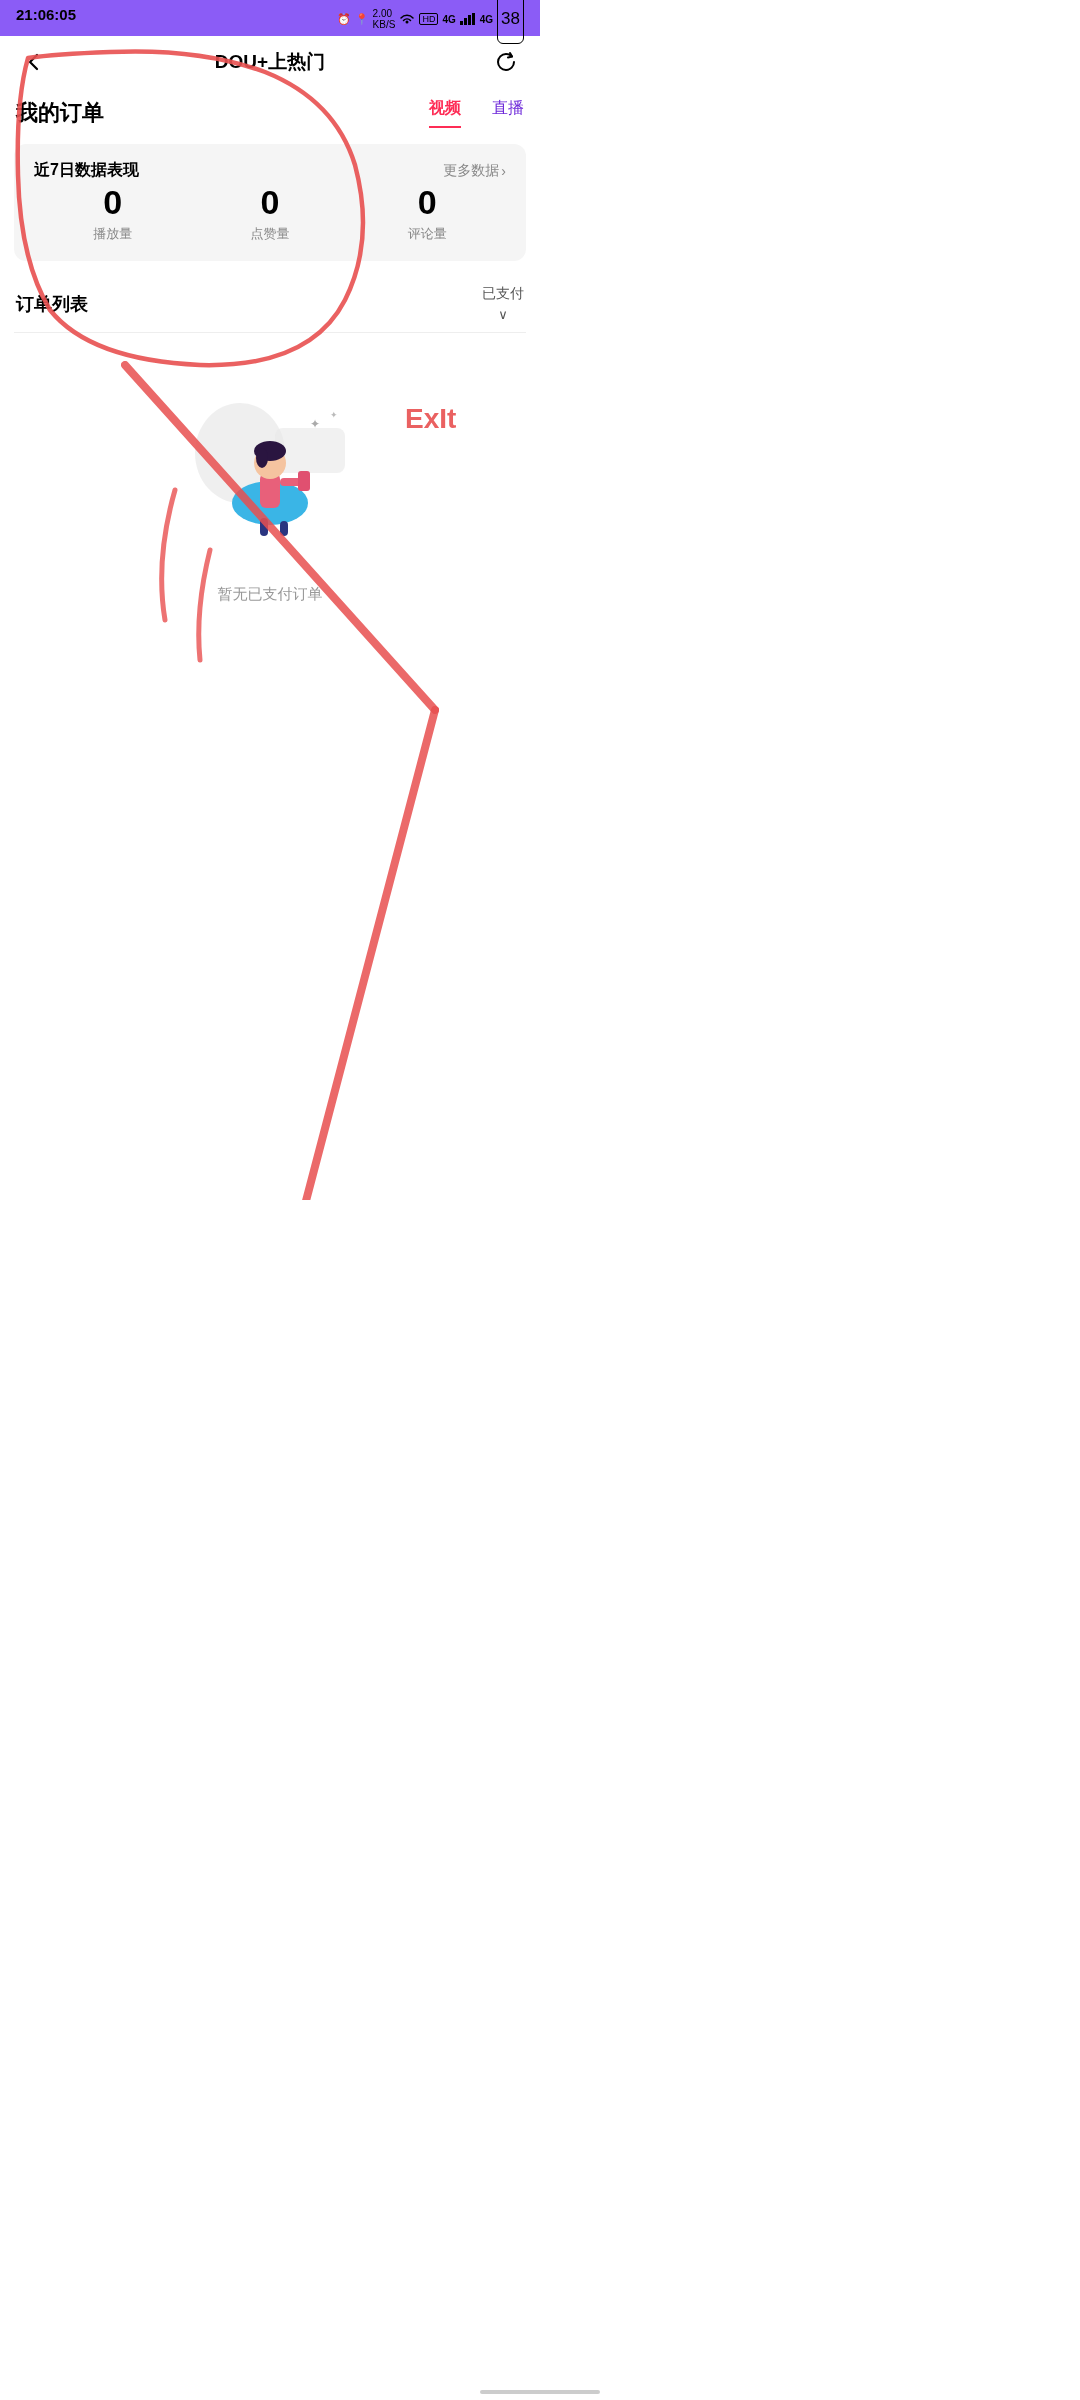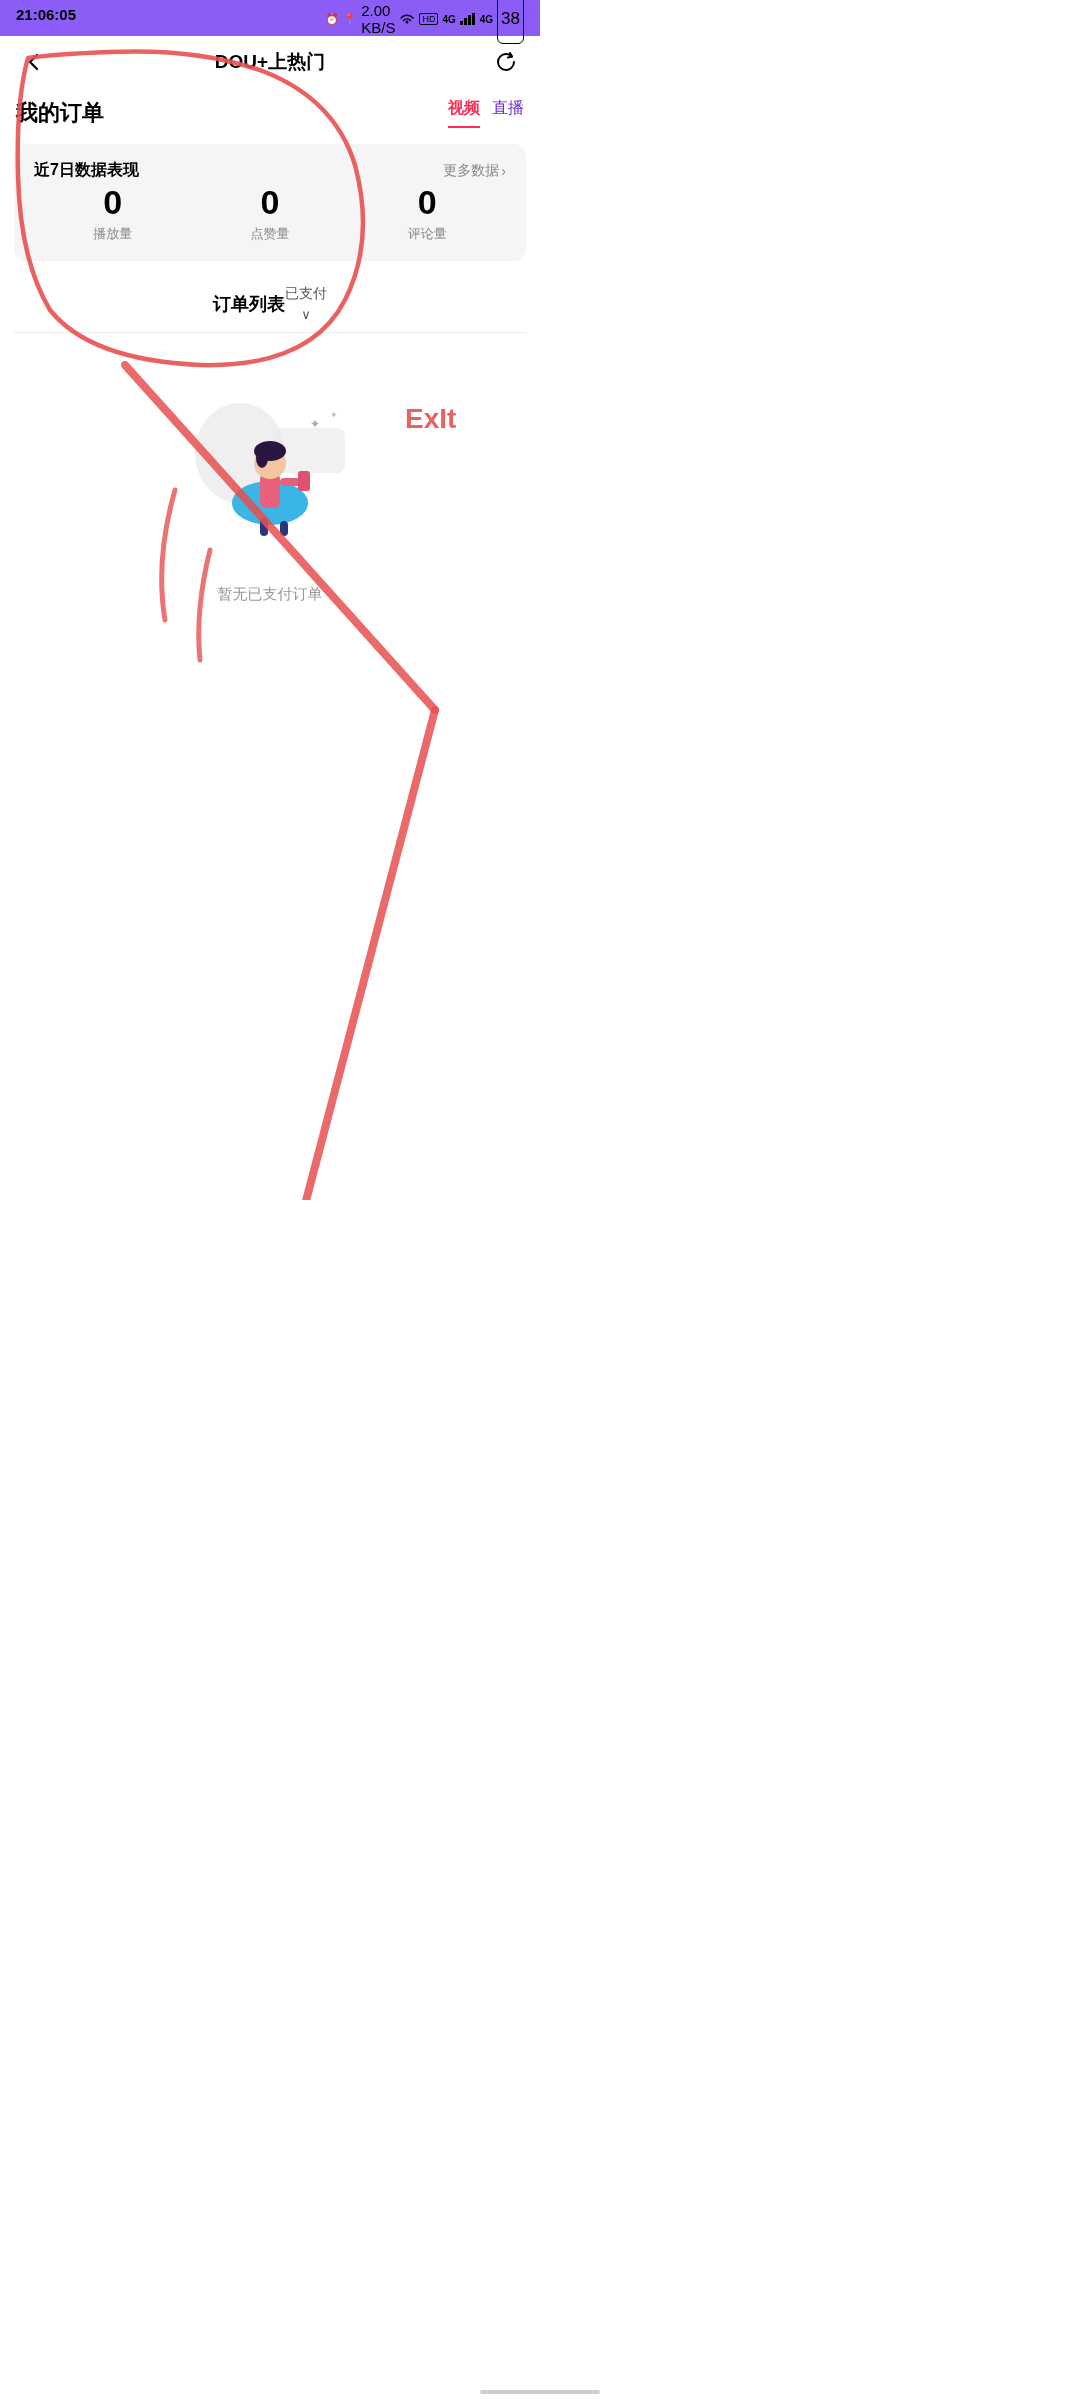--- a/index.html
+++ b/index.html
@@ -80,21 +80,21 @@
       padding: 10px 16px 8px;
       background: #fff;
     }
     .page-header-title {
       font-size: 22px;
       font-weight: 700;
       color: #000;
     }
     .tab-group {
       display: flex;
-      gap: 12px;
+      gap: 31px;
     }
     .tab-item {
       font-size: 16px;
       cursor: pointer;
       padding-bottom: 2px;
     }
     .tab-item.active {
       color: #fe2c55;
       font-weight: 600;
       border-bottom: 2px solid #fe2c55;
@@ -152,21 +152,21 @@
     }
     .stat-label {
       font-size: 13px;
       color: #888;
     }
 
     
     .order-section-header {
       display: flex;
       align-items: center;
-      justify-content: center;
+      justify-content: space-between;
       padding: 12px 16px 10px;
     }
     .order-section-title {
       font-size: 18px;
       font-weight: 700;
       color: #000;
     }
     .order-filter {
       display: flex;
       align-items: center;
@@ -240,21 +240,21 @@
 </head>
 <body>
 
 <div class="page-wrapper">
 
   <div class="status-bar">
     <span class="status-time">21:06:05</span>
     <div class="status-icons">
       <span>⏰</span>
       <span>📍</span>
-      <span style="font-size:15px;">2.00<br>KB/S</span>
+      <span style="font-size:10px;">2.00<br>KB/S</span>
       <span>
         <svg width="16" height="12" viewBox="0 0 16 12">
           <path d="M8 10.5a1.5 1.5 0 100-3 1.5 1.5 0 000 3z" fill="#000"></path>
           <path d="M4.5 7.5A5 5 0 0111.5 7.5" stroke="#000" stroke-width="1.5" fill="none" stroke-linecap="round"></path>
           <path d="M2 5A8 8 0 0114 5" stroke="#000" stroke-width="1.5" fill="none" stroke-linecap="round"></path>
         </svg>
       </span>
       <span style="font-size:9px;border:1px solid #000;padding:0 2px;border-radius:2px;">HD</span>
       <span style="font-size:10px;font-weight:700;">4G</span>
       <span>

